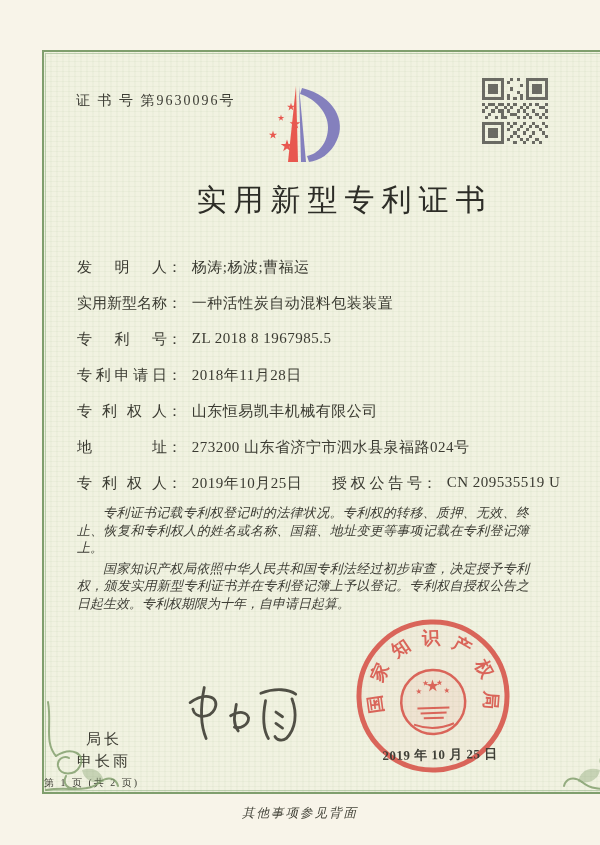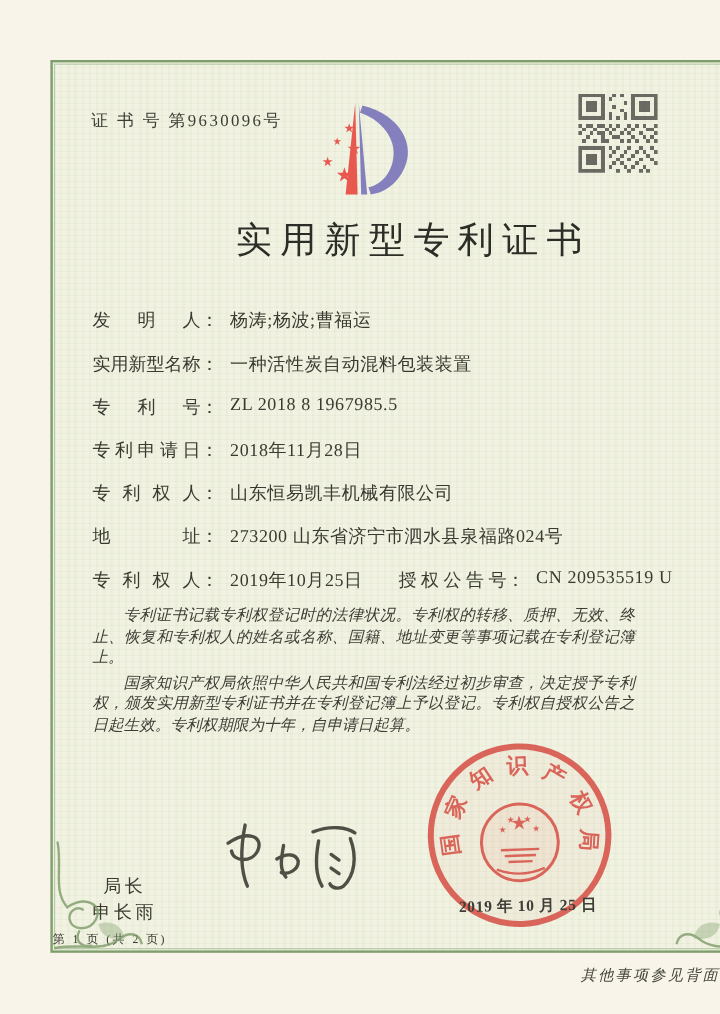--- a/index.html
+++ b/index.html
@@ -54,21 +54,21 @@
   .signature{position:absolute;left:130px;top:628px;width:135px;height:66px;}
   .seal{position:absolute;left:307px;top:562px;width:164px;height:164px;transform:rotate(-2deg);}
   .seal-date{
     position:absolute;left:310px;top:694px;width:172px;text-align:center;
     font-size:13px;color:#3f3f37;letter-spacing:.5px;transform:rotate(-1deg);font-weight:bold;
   }
   .page-num{
     position:absolute;left:0;top:724px;width:100%;text-align:left;font-size:10px;color:#3d3d35;letter-spacing:2px;
   }
   .reverse-note{
-    position:absolute;left:0;top:805px;width:100%;text-align:right;
+    position:absolute;left:0;top:805px;width:100%;text-align:center;
     font-size:12.5px;color:#45453b;font-style:italic;letter-spacing:2px;
   }
   .flourish{position:absolute;width:100px;height:95px;opacity:.8;}
   .flourish.left{left:-2px;top:648px;}
   .flourish.right{right:-2px;top:648px;transform:scaleX(-1);}
 </style>
 </head>
 <body>
 
 <div class="page">

